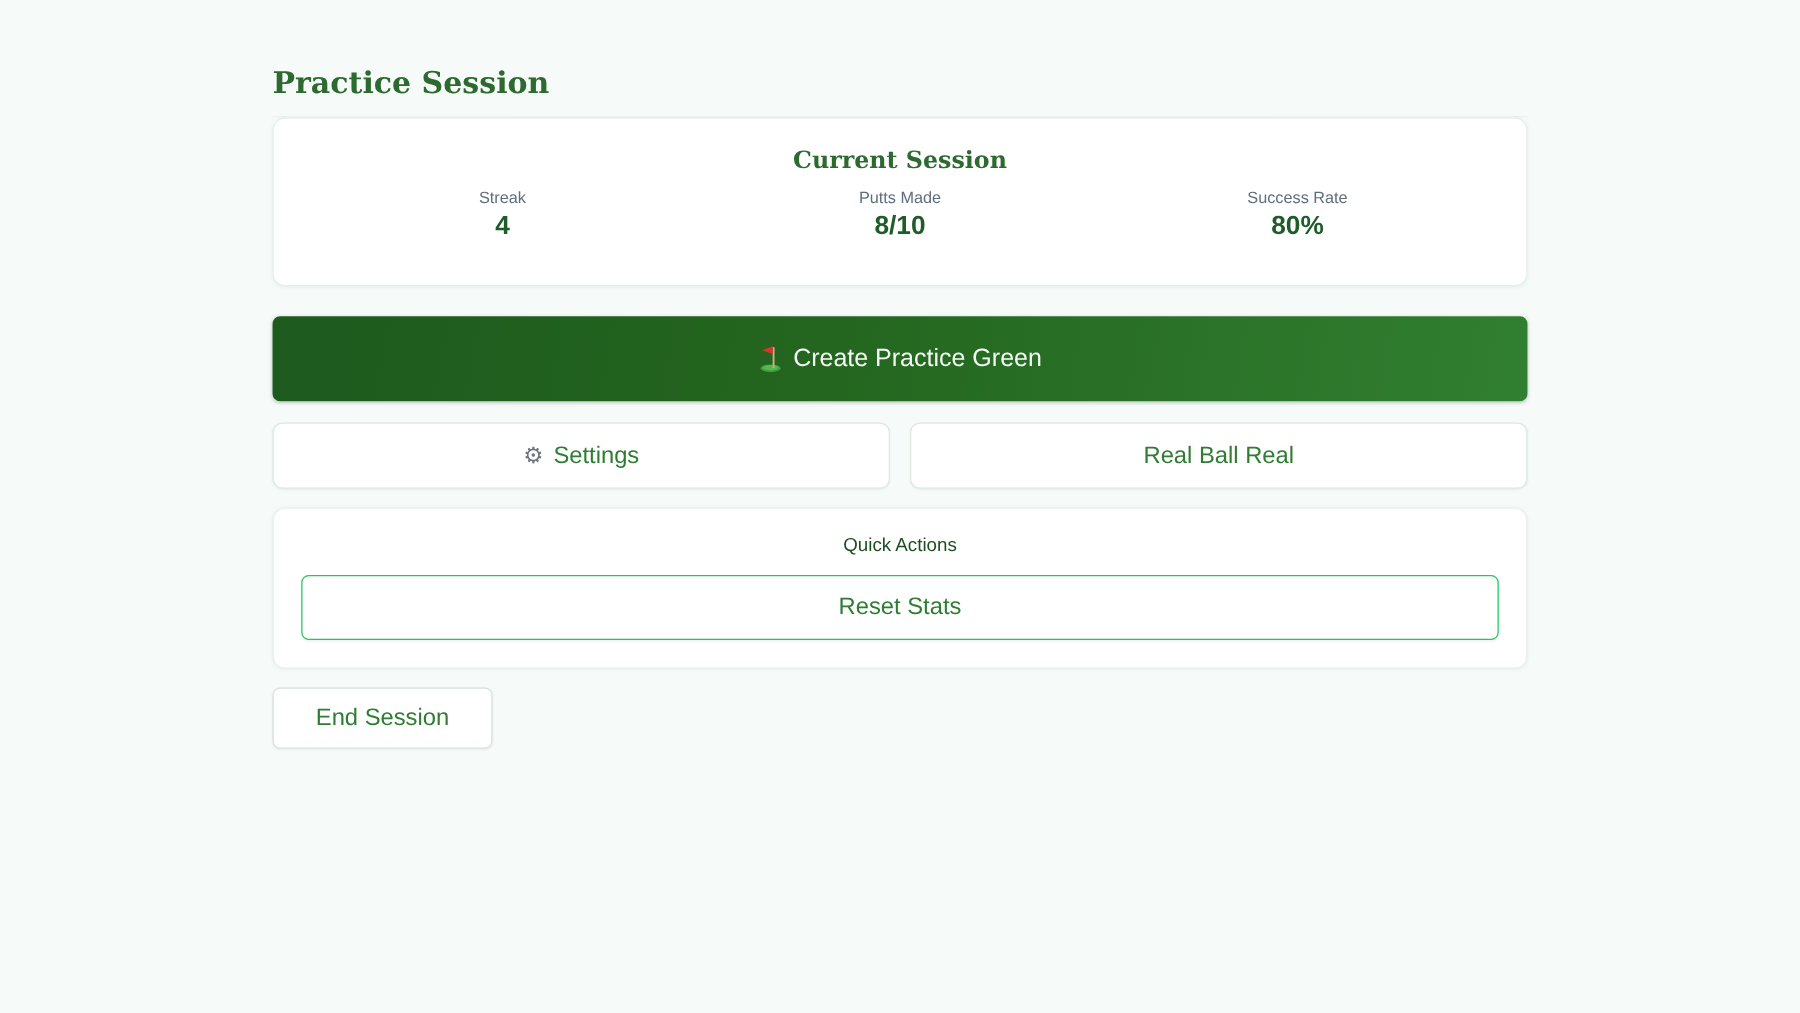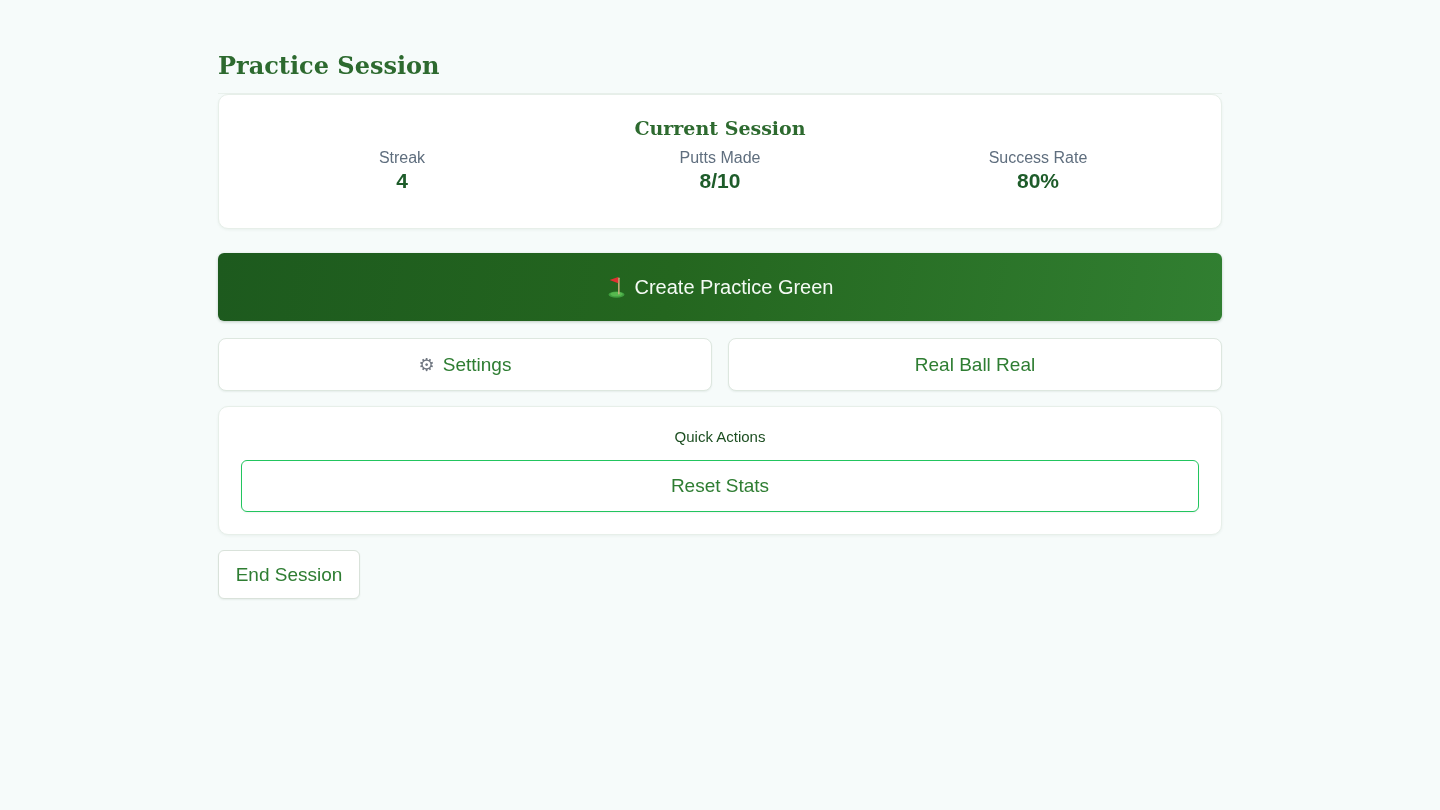--- a/index.html
+++ b/index.html
@@ -45,21 +45,21 @@
   }
   .stats-row {
     margin-top: 10px;
     display: flex;
   }
   .stat {
     flex: 1;
     text-align: center;
   }
   .stat-label {
-    font-size: 16px;
+    font-size: 13px;
     line-height: 16px;
     color: #5f6e7e;
   }
   .stat-value {
     margin-top: 2px;
     font-size: 21px;
     line-height: 26px;
     font-weight: 700;
     color: #1e5c2a;
   }
@@ -132,21 +132,21 @@
     font-family: "Liberation Sans", sans-serif;
     font-size: 19px;
     display: flex;
     align-items: center;
     justify-content: center;
     cursor: pointer;
     box-shadow: 0 1px 2px rgba(20, 60, 30, 0.06);
   }
   .end-btn {
     margin-top: 15px;
-    width: 142px;
+    width: 176px;
     height: 49px;
     background: #ffffff;
     border: 1px solid #d9e2da;
     border-radius: 6px;
     color: #2e7d32;
     font-family: "Liberation Sans", sans-serif;
     font-size: 19px;
     display: flex;
     align-items: center;
     justify-content: center;

